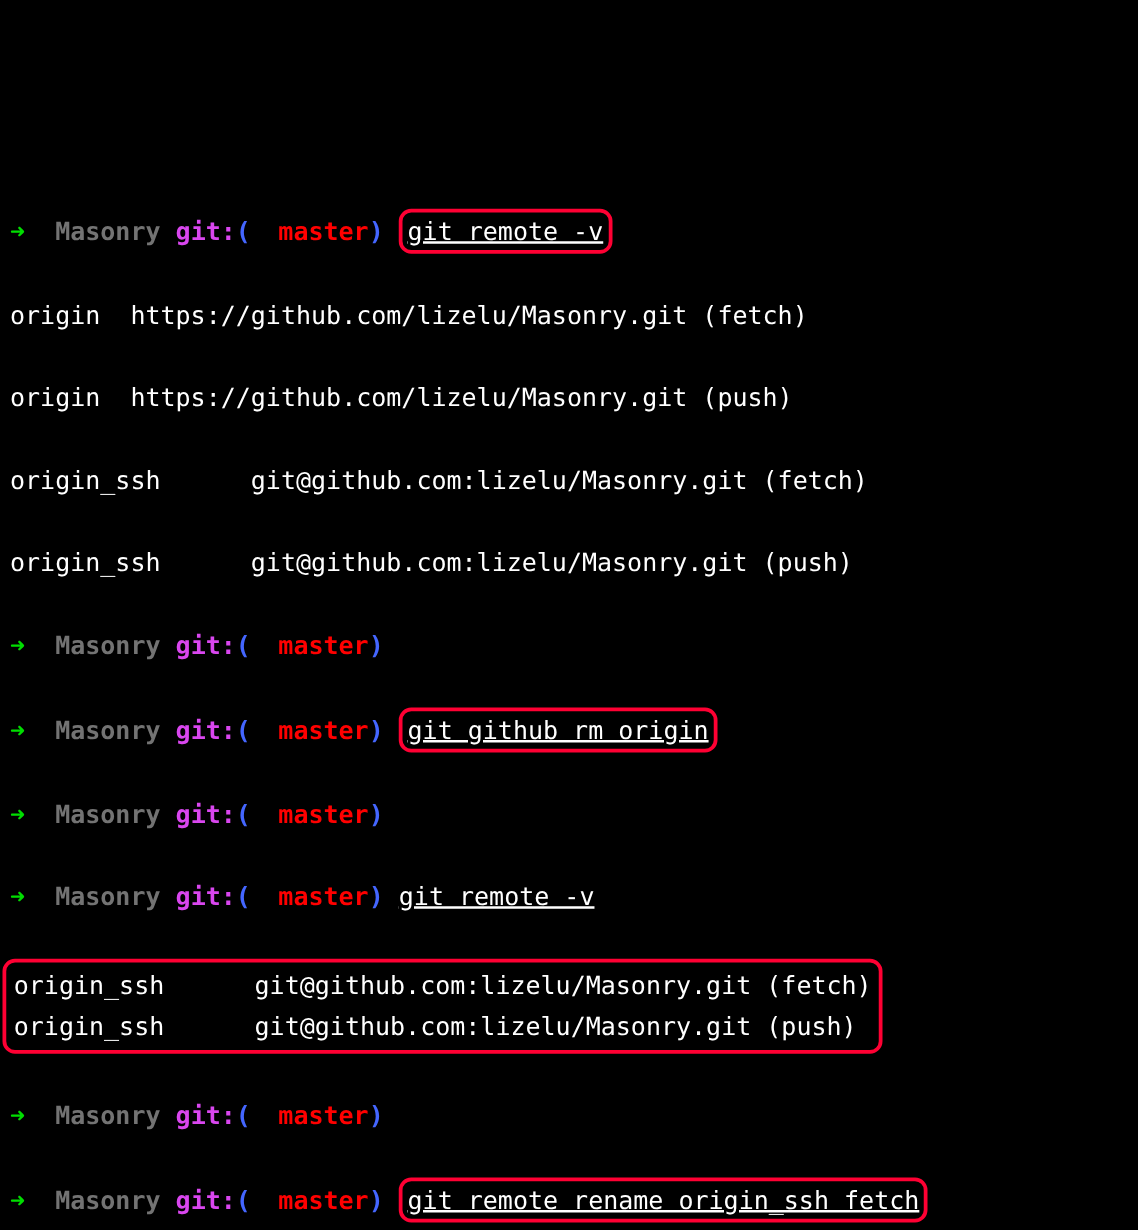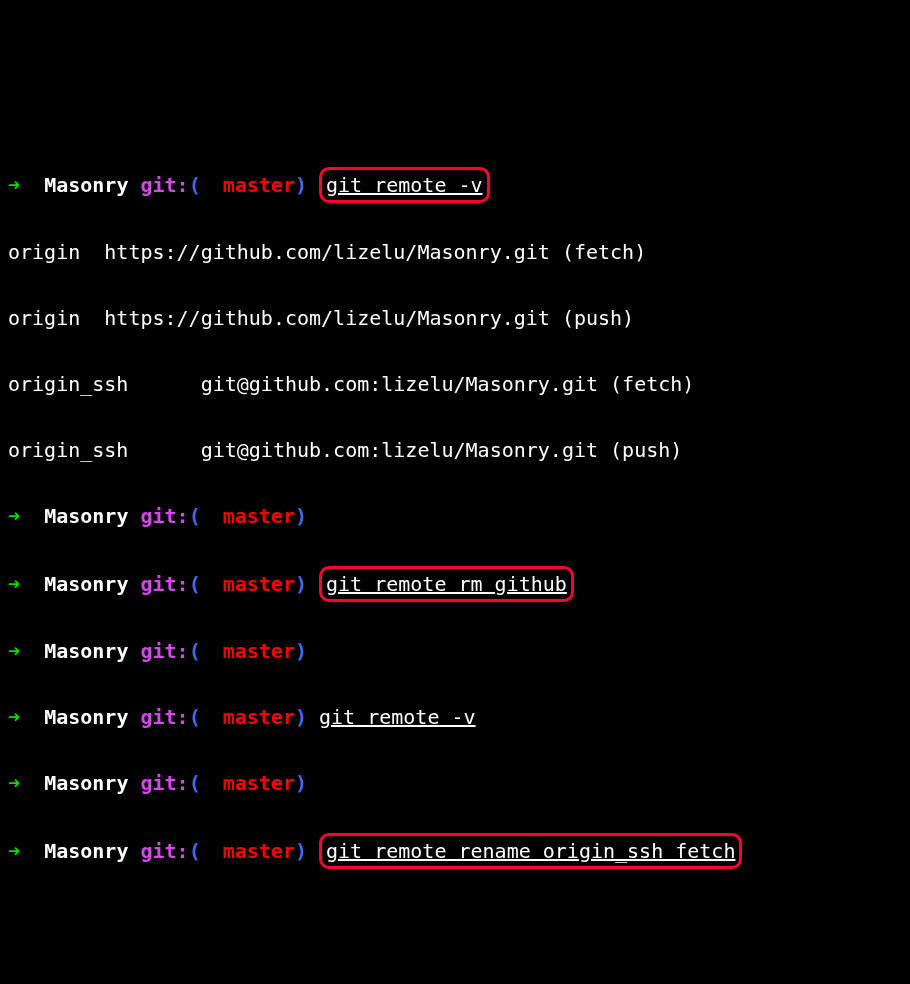--- a/index.html
+++ b/index.html
@@ -7,21 +7,21 @@
       background: #000000;
       font-family: 'Menlo', 'Monaco', 'Consolas', monospace;
       font-size: 20px;
       line-height: 33px;
       color: #ffffff;
       padding: 2px 8px;
       white-space: pre;
       overflow: hidden;
     }
     .arrow { color: #00dd00; font-weight: bold; }
-    .dir { color: #ffffff; font-weight: bold; text-align: center; }
+    .dir { color: #737373; font-weight: bold; text-align: center; }
     .git { color: #d946ef; font-weight: bold; }
     .paren { color: #4466ff; font-weight: bold; }
     .branch { color: #ff0000; font-weight: bold; padding-left: 22px; }
     .cmd { color: #ffffff; text-decoration: underline; }
     .out { color: #ffffff; }
     .highlight {
       border: 3px solid #ff0033;
       border-radius: 10px;
       padding: 0 4px;
       display: inline-block;
@@ -41,23 +41,25 @@
 
 
 
 <div>
 <div class="line"><span class="arrow">➜ </span><span class="dir"> Masonry</span><span class="git"> git:</span><span class="paren">(</span><span class="branch">master</span><span class="paren">)</span> <span class="highlight"><span class="cmd">git remote -v</span></span></div>
 <div class="line out">origin  https://github.com/lizelu/Masonry.git (fetch)</div>
 <div class="line out">origin  https://github.com/lizelu/Masonry.git (push)</div>
 <div class="line out">origin_ssh      git@github.com:lizelu/Masonry.git (fetch)</div>
 <div class="line out">origin_ssh      git@github.com:lizelu/Masonry.git (push)</div>
 <div class="line"><span class="arrow">➜ </span><span class="dir"> Masonry</span><span class="git"> git:</span><span class="paren">(</span><span class="branch">master</span><span class="paren">)</span></div>
-<div class="line"><span class="arrow">➜ </span><span class="dir"> Masonry</span><span class="git"> git:</span><span class="paren">(</span><span class="branch">master</span><span class="paren">)</span> <span class="highlight"><span class="cmd">git remote rm github</span></span></div>
+<div class="line"><span class="arrow">➜ </span><span class="dir"> Masonry</span><span class="git"> git:</span><span class="paren">(</span><span class="branch">master</span><span class="paren">)</span> <span class="highlight"><span class="cmd">git github rm origin</span></span></div>
 <div class="line"><span class="arrow">➜ </span><span class="dir"> Masonry</span><span class="git"> git:</span><span class="paren">(</span><span class="branch">master</span><span class="paren">)</span></div>
 <div class="line"><span class="arrow">➜ </span><span class="dir"> Masonry</span><span class="git"> git:</span><span class="paren">(</span><span class="branch">master</span><span class="paren">)</span> <span class="cmd">git remote -v</span></div>
+<div><span class="box"><span class="line out">origin_ssh      git@github.com:lizelu/Masonry.git (fetch)</span>
+<span class="line out">origin_ssh      git@github.com:lizelu/Masonry.git (push)</span></span></div>
 <div class="line"><span class="arrow">➜ </span><span class="dir"> Masonry</span><span class="git"> git:</span><span class="paren">(</span><span class="branch">master</span><span class="paren">)</span></div>
 <div class="line"><span class="arrow">➜ </span><span class="dir"> Masonry</span><span class="git"> git:</span><span class="paren">(</span><span class="branch">master</span><span class="paren">)</span> <span class="highlight"><span class="cmd">git remote rename origin_ssh fetch</span></span></div>
 
 
 
 
 
 
 
 

